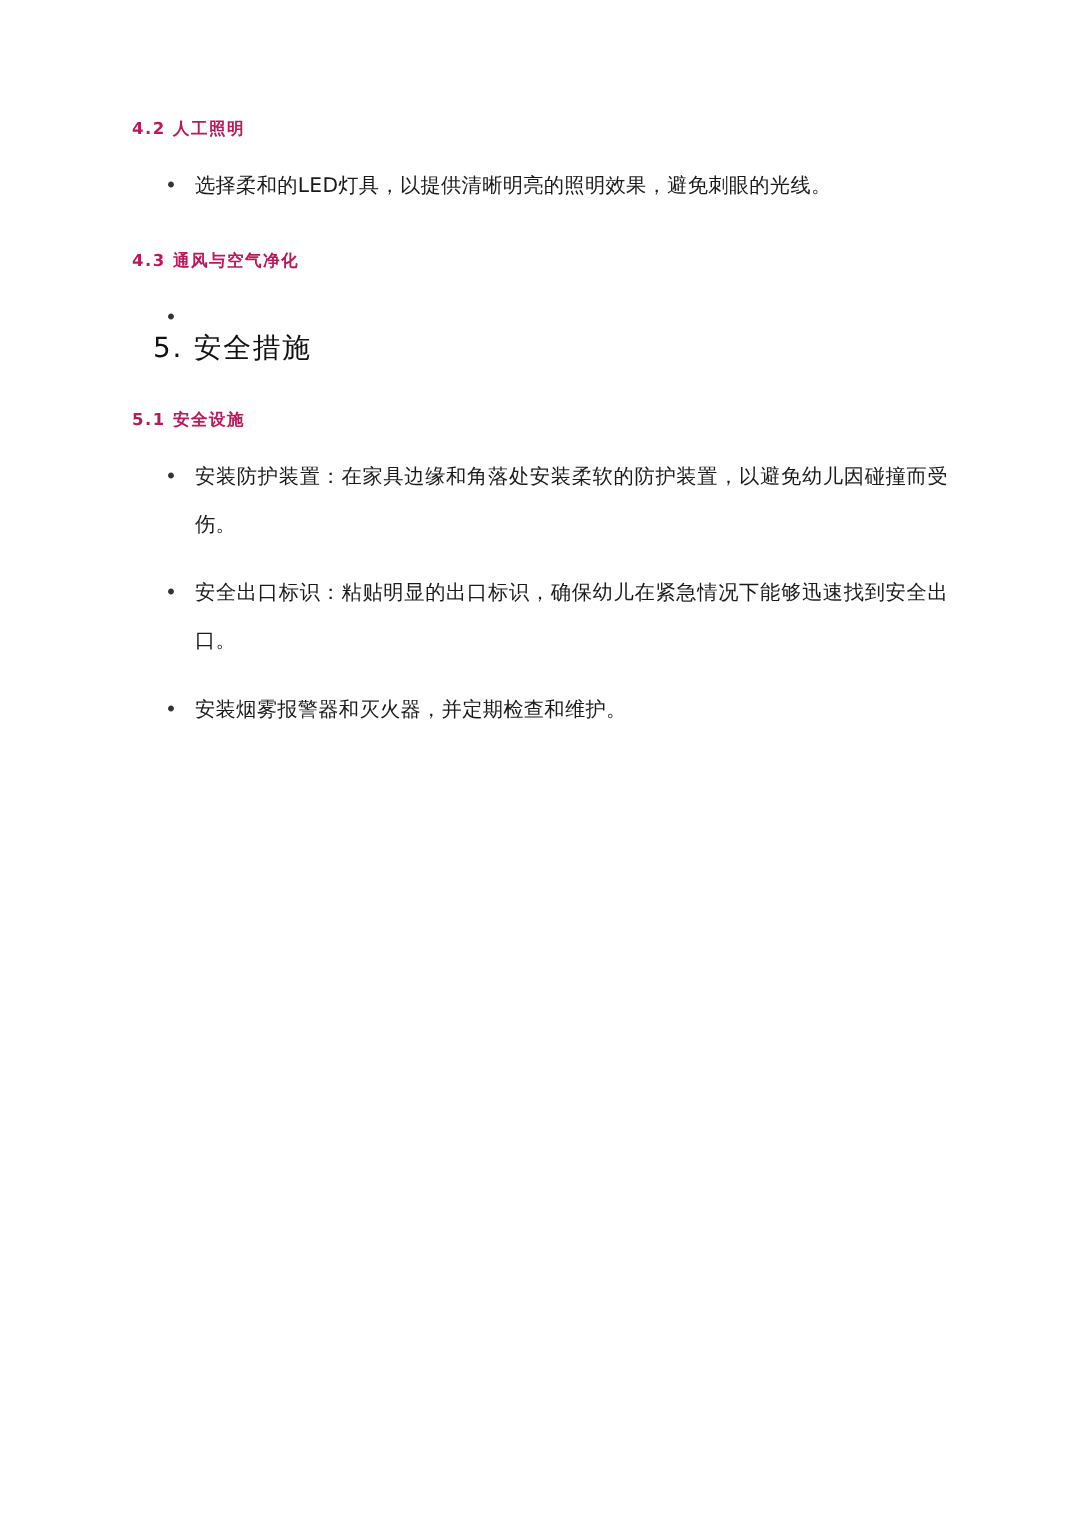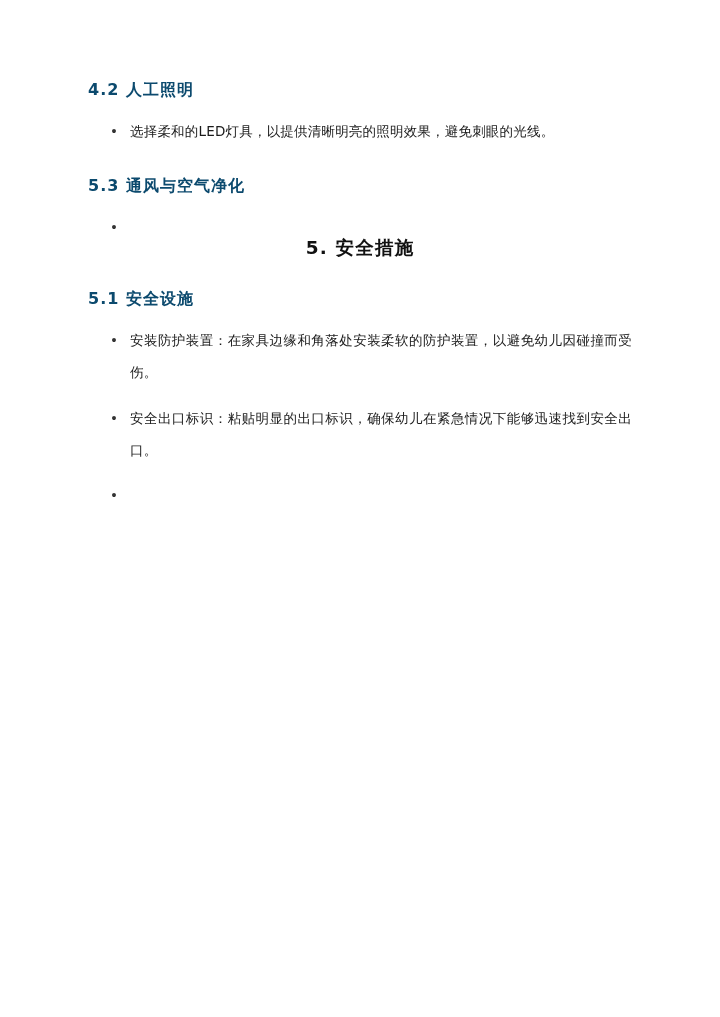--- a/index.html
+++ b/index.html
@@ -20,35 +20,34 @@
     box-sizing: border-box;
     padding: 78px 88px 40px 88px;
     position: relative;
   }
   .doc-body {
     width: 100%;
   }
   h2.heading-1 {
     font-family: "DejaVu Sans", sans-serif;
     font-size: 18.5px;
-    font-weight: bold;
+    font-weight: normal;
     letter-spacing: 1.2px;
-    margin: 36px 0 22px 0;
+    margin: 36px 0 22px 14px;
     line-height: 1.5;
     color: #111111;
-    text-align: center;
   }
   h3.heading-2 {
     font-family: "DejaVu Sans", sans-serif;
-    font-size: 16px;
+    font-size: 11px;
     font-weight: bold;
     letter-spacing: 1.0px;
     margin: 26px 0 14px 0;
     line-height: 1.5;
-    color: #0c4a6e;
+    color: #be185d;
   }
   h3.heading-2.first {
     margin-top: 0;
   }
   ul.bullets {
     list-style: none;
     margin: 0 0 8px 0;
     padding: 0;
   }
   ul.bullets li {
@@ -73,27 +72,27 @@
 </style>
 </head>
 <body>
 
 <div class="page">
   <div class="doc-body" id="doc-body">
       <h3 class="heading-2 first">4.2 人工照明</h3>
       <ul class="bullets">
         <li><span class="bullet-dot">•</span><span>选择柔和的LED灯具，以提供清晰明亮的照明效果，避免刺眼的光线。</span></li>
       </ul>
-      <h3 class="heading-2">5.3 通风与空气净化</h3>
+      <h3 class="heading-2">4.3 通风与空气净化</h3>
       <ul class="bullets">
         <li><span class="bullet-dot">•</span></li>
       </ul>
       <h2 class="heading-1">5. 安全措施</h2>
       <h3 class="heading-2">5.1 安全设施</h3>
       <ul class="bullets">
         <li><span class="bullet-dot">•</span><span>安装防护装置：在家具边缘和角落处安装柔软的防护装置，以避免幼儿因碰撞而受伤。</span></li>
         <li><span class="bullet-dot">•</span><span>安全出口标识：粘贴明显的出口标识，确保幼儿在紧急情况下能够迅速找到安全出口。</span></li>
       </ul>
       <ul class="bullets">
-        <li><span class="bullet-dot">•</span></li>
+        <li><span class="bullet-dot">•</span><span>安装烟雾报警器和灭火器，并定期检查和维护。</span></li>
       </ul>
     </div>
 </div>
 
 </body></html>

